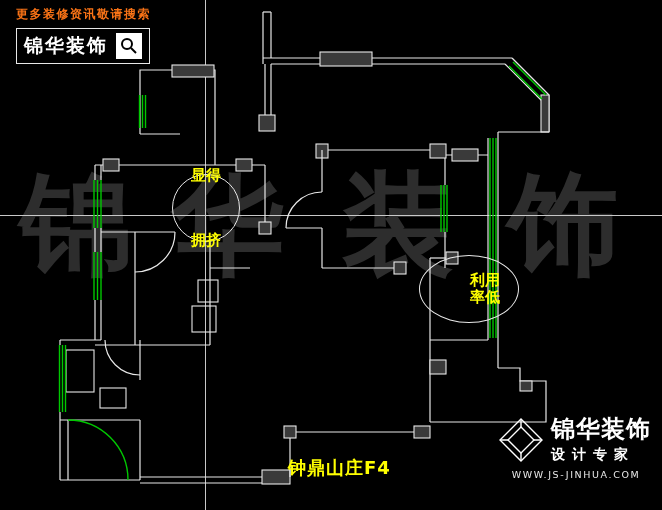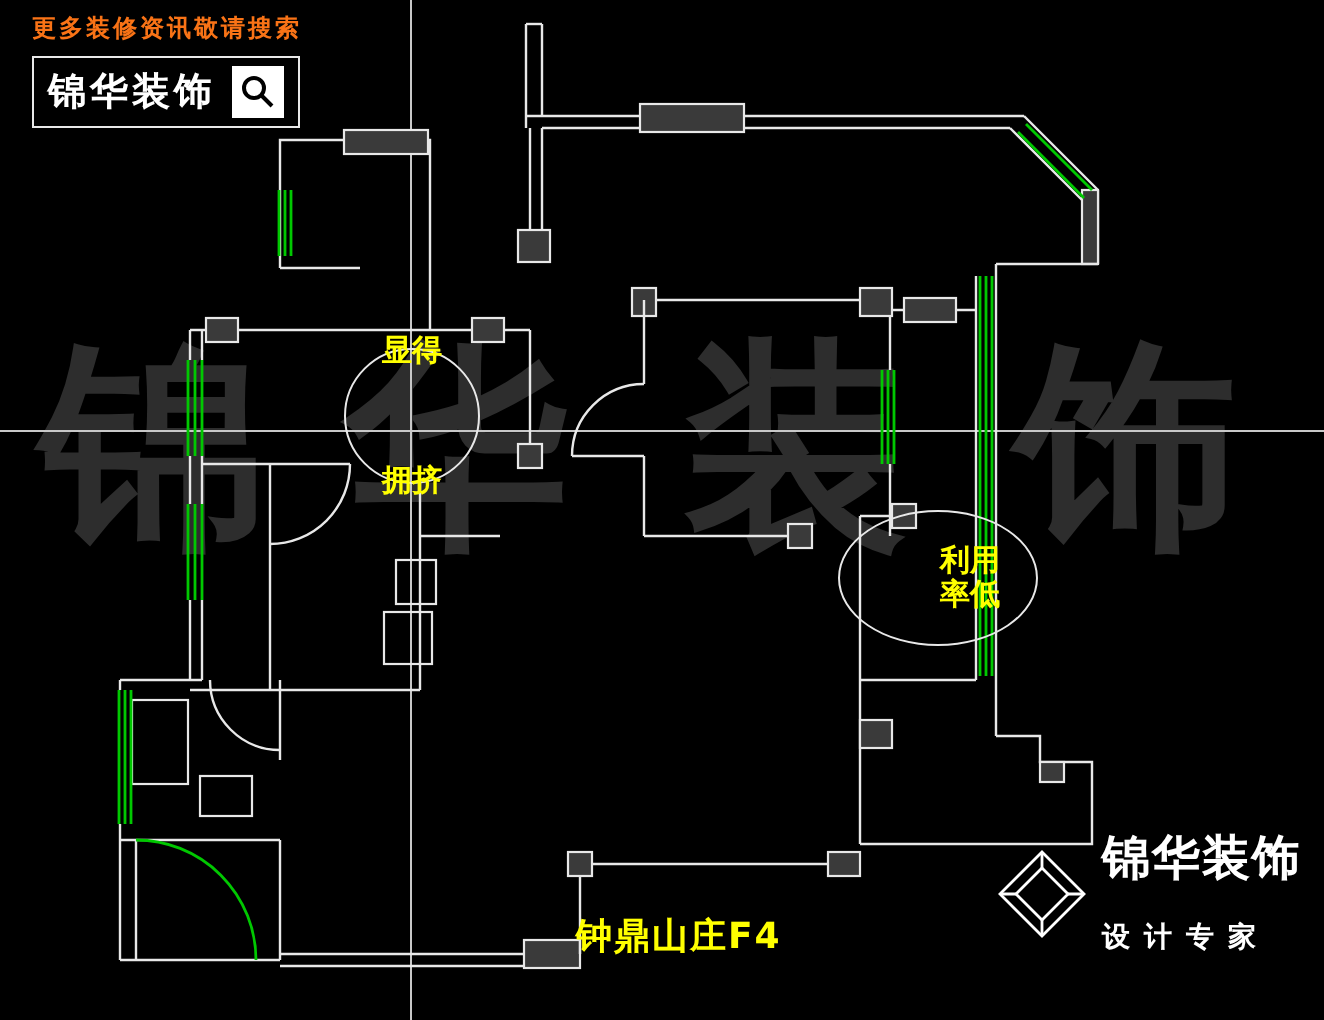--- a/index.html
+++ b/index.html
@@ -33,21 +33,21 @@
   .a0{left:172px;top:174px;gap:48px;} .a1{left:344px;top:171px;} .a2{left:419px;top:255px;padding-left:32px;}
 
   .caption{position:absolute;left:288px;top:456px;width:150px;z-index:3;
     color:var(--highlight,#ffff00);font-size:18px;font-weight:700;letter-spacing:1px;}
 
   
   .footer{position:absolute;right:8px;top:416px;z-index:3;width:156px;color:#fff;}
   .footer .row{display:flex;align-items:center;gap:7px;}
   .footer .col{display:flex;flex-direction:column;}
   .footer .fbrand{font-size:24px;font-weight:700;letter-spacing:1px;line-height:1.15;}
-  .footer .fsub{font-size:14px;font-weight:700;letter-spacing:7px;margin-top:16px;white-space:nowrap;}
+  .footer .fsub{font-size:14px;font-weight:700;letter-spacing:7px;margin-top:2px;white-space:nowrap;}
   .footer .furl{font-size:9.5px;letter-spacing:1.6px;margin-top:5px;text-align:center;color:#e8e8e8;}
 </style>
 </head>
 <body>
 
 <div id="stage">
 
   <div class="wm">
     <span class="c0">锦</span>
     <span class="c1">华</span>
@@ -211,15 +211,16 @@
           <path d="M23,2 L44,23 L23,44 L2,23 Z"></path>
           <path d="M23,10 L36,23 L23,36 L10,23 Z"></path>
           <path d="M23,2 L23,10 M44,23 L36,23 M23,44 L23,36 M2,23 L10,23"></path>
         </g>
       </svg>
       <div class="col">
         <span class="fbrand">锦华装饰</span>
         <span class="fsub">设计专家</span>
       </div>
     </div>
+    <div class="furl">WWW.JS-JINHUA.COM</div>
   </div>
 
 </div>
 
 </body></html>

